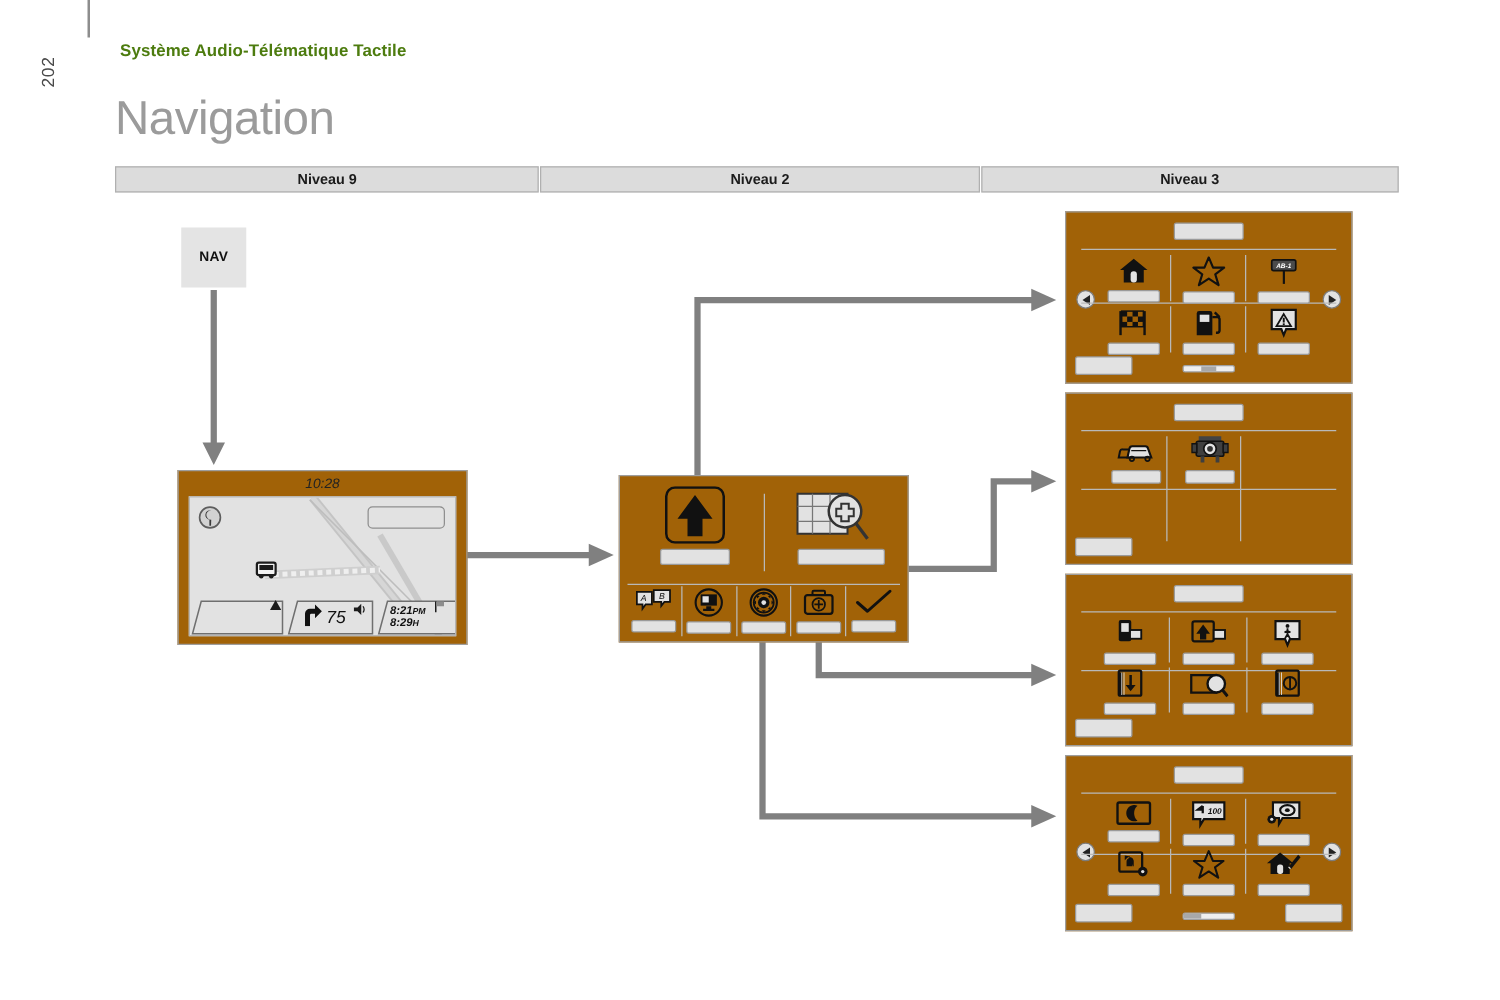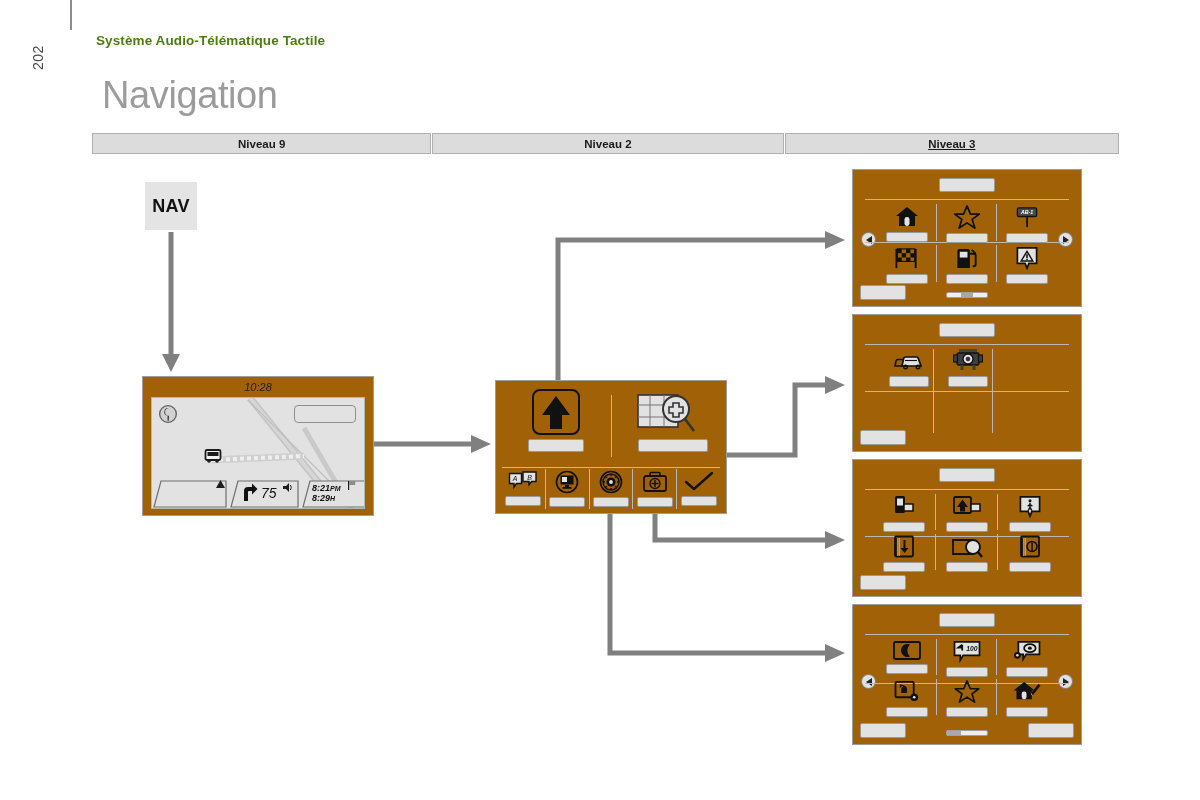--- a/index.html
+++ b/index.html
@@ -21,50 +21,50 @@
     font-size: 14px; color: #4a4a4a;
     transform: rotate(-90deg); transform-origin: left top;
     letter-spacing: .5px;
   }
   .doc-subtitle {
     position: absolute; left: 96px; top: 33px;
     font-size: 13.5px; font-weight: bold; color: #4d7c0f;
     letter-spacing: .1px;
   }
   .doc-title {
-    position: absolute; left: 102px; top: 74px;
+    position: absolute; left: 92px; top: 74px;
     font-size: 38px; font-weight: normal; color: #9b9b9b;
     letter-spacing: -.4px;
   }
 
   
   .levels-row {
     position: absolute; left: 92px; top: 133px;
     width: 1035px; height: 21px;
     display: flex;
   }
   .level-head {
     background: #dcdcdc;
     border: 1px solid #b0b0b0;
     display: flex; align-items: center; justify-content: center;
     font-size: 11.5px; font-weight: bold; color: #1b1b1b;
     margin-right: 1px;
   }
-  .level-head:last-child { margin-right: 8px; text-decoration: underline; }
+  .level-head:last-child { margin-right: 8px; }
   .lv1 { width: 342px; }
   .lv2 { width: 354px; }
   .lv3 { width: 337px; }
 
   
   .navkey {
     position: absolute; left: 145px; top: 182px;
     width: 52px; height: 48px;
     background: #e4e4e4;
     display: flex; align-items: center; justify-content: center;
-    font-size: 18px; font-weight: bold; color: #111;
+    font-size: 11px; font-weight: bold; color: #111;
     letter-spacing: .3px;
   }
 
   
   .conn { position: absolute; overflow: visible; pointer-events: none; }
   .cline { stroke: #808080; stroke-width: 5; fill: none; }
   .chead { fill: #808080; }
 
   
   .screen {

